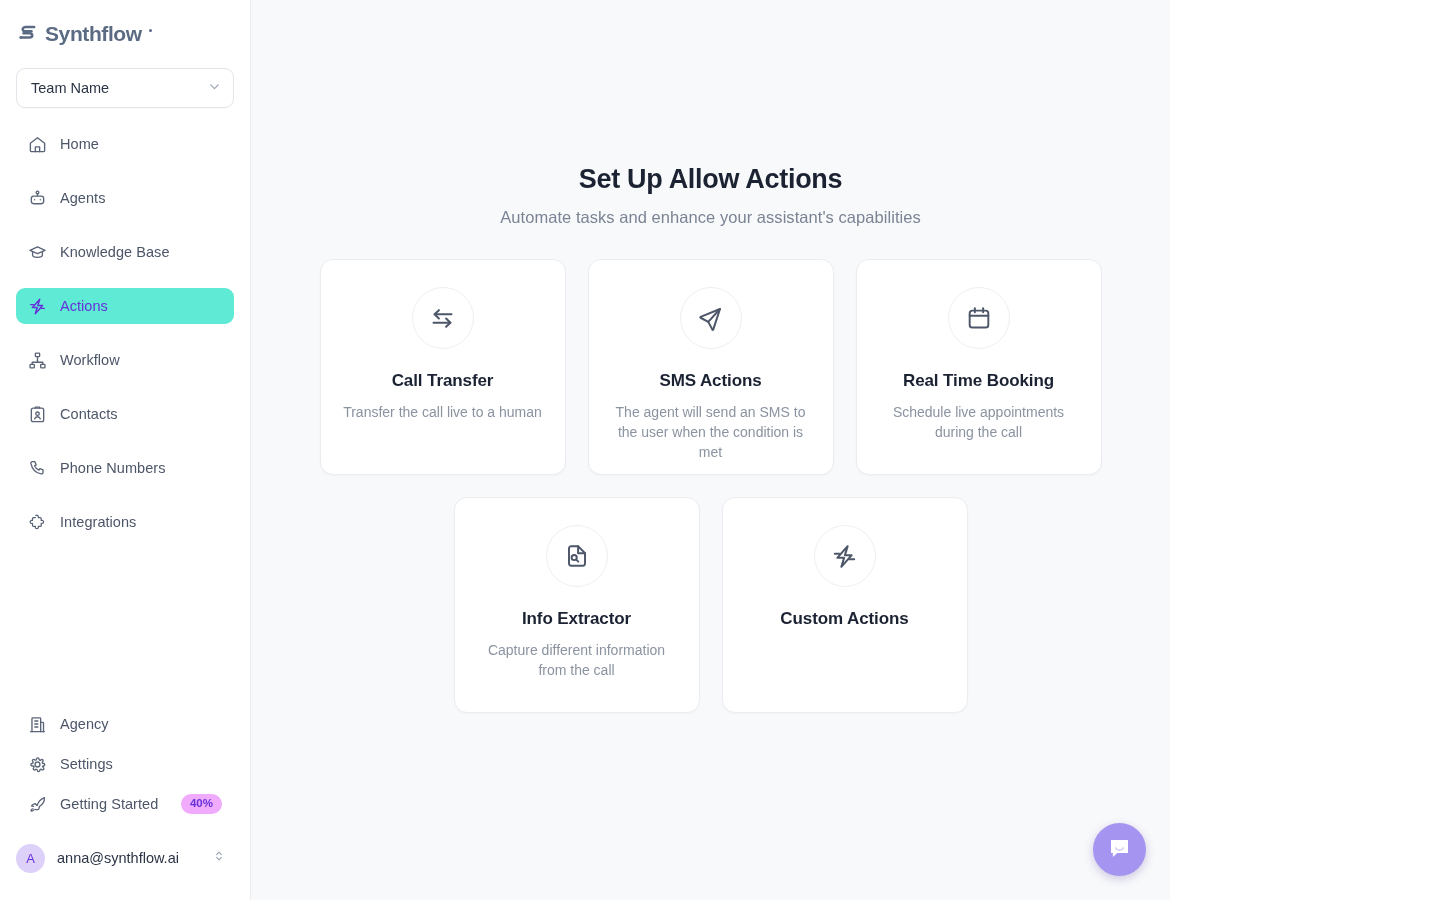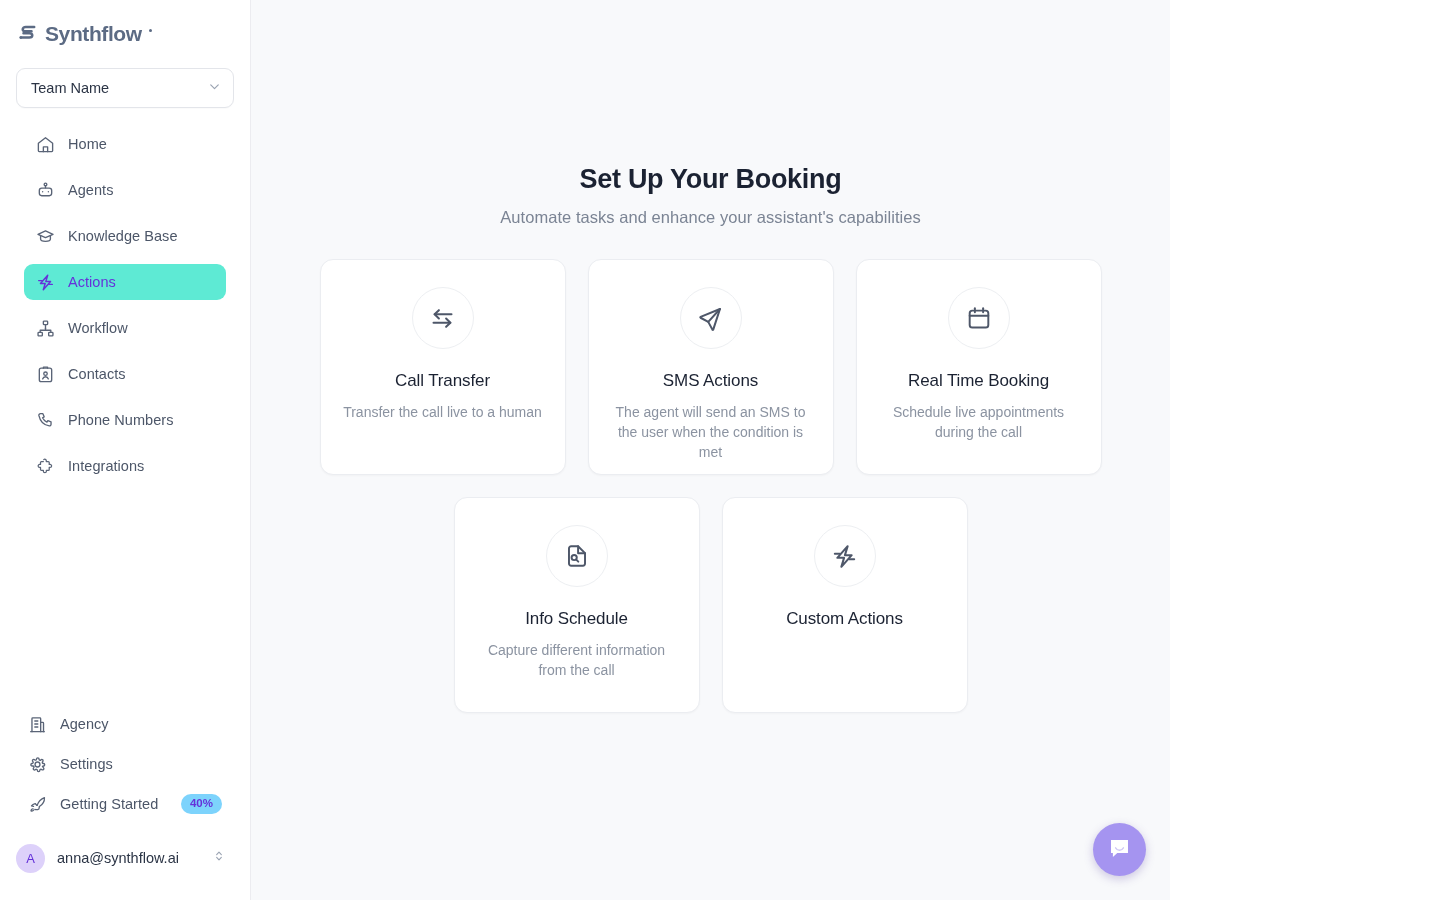--- a/index.html
+++ b/index.html
@@ -75,24 +75,24 @@
     cursor: pointer;
     box-shadow: 0 1px 1px rgba(16,24,40,0.02);
   }
   .team-select-label {
     font-size: 14.5px;
     color: #2b3445;
     flex: 1;
   }
 
   .nav {
-    padding: 0 24px;
+    padding: 0 16px;
     display: flex;
     flex-direction: column;
-    gap: 10px;
+    gap: 18px;
   }
   .nav-item {
     height: 36px;
     border-radius: 9px;
     display: flex;
     align-items: center;
     gap: 13px;
     padding: 0 12px;
     cursor: pointer;
     color: #4c5668;
@@ -113,21 +113,21 @@
 
   .nav-spacer { flex: 1 1 auto; }
 
   .nav-bottom {
     padding: 0 16px 6px 16px;
     display: flex;
     flex-direction: column;
     gap: 4px;
   }
   .badge {
-    background: #7dd3fc;
+    background: #f0abfc;
     color: #6532d9;
     font-size: 11.5px;
     font-weight: 700;
     border-radius: 20px;
     padding: 3px 9px;
     margin-left: auto;
     line-height: 1.2;
   }
 
   .user-row {
@@ -219,21 +219,21 @@
     background: #fff;
     display: flex;
     align-items: center;
     justify-content: center;
     color: #4e5769;
   }
 
   .card-title {
     margin-top: 22px;
     font-size: 17px;
-    font-weight: 400;
+    font-weight: 700;
     color: #1b2232;
     letter-spacing: -0.1px;
     text-align: center;
   }
   .card-desc {
     margin-top: 11px;
     font-size: 14px;
     line-height: 20px;
     color: #8b93a1;
     text-align: center;
@@ -429,21 +429,21 @@
         </svg>
       </span>
     </div>
 
   </aside>
 
   <main class="main">
 
     <div class="content">
 
-      <h1 class="page-title">Set Up Your Booking</h1>
+      <h1 class="page-title">Set Up Allow Actions</h1>
       <p class="page-subtitle">Automate tasks and enhance your assistant's capabilities</p>
 
       <div class="grid">
 
         <div class="card">
           <div class="card-icon-circle">
             <svg width="27" height="27" viewBox="0 0 24 24" fill="none" stroke="currentColor" stroke-width="1.8" stroke-linecap="round" stroke-linejoin="round">
               <path d="M20 8.3 H5"></path>
               <path d="M8.8 4.6 L5 8.3 L8.8 12"></path>
               <path d="M4 15.7 H19"></path>
@@ -480,21 +480,21 @@
 
         <div class="card">
           <div class="card-icon-circle">
             <svg width="26" height="26" viewBox="0 0 24 24" fill="none" stroke="currentColor" stroke-width="1.8" stroke-linecap="round" stroke-linejoin="round">
               <path d="M19.4 9.4 V19 a2 2 0 0 1-2 2 H6.6 a2 2 0 0 1-2-2 V5 a2 2 0 0 1 2-2 H13 Z"></path>
               <path d="M13 3 v6.4 h6.4"></path>
               <circle cx="9.4" cy="13.4" r="2.4"></circle>
               <path d="M11.3 15.3 L13.2 17.2"></path>
             </svg>
           </div>
-          <div class="card-title">Info Schedule</div>
+          <div class="card-title">Info Extractor</div>
           <div class="card-desc">Capture different information from the call</div>
         </div>
 
         <div class="card">
           <div class="card-icon-circle">
             <svg width="27" height="27" viewBox="0 0 24 24" fill="none" stroke="currentColor" stroke-width="1.8" stroke-linecap="round" stroke-linejoin="round">
               <path d="M14.8 2.8 L5.6 13.2 h6 L9.2 21.2 L18.4 10.8 h-6 Z"></path>
               <path d="M3.4 9.6 h4.4"></path>
               <path d="M16.2 14.4 h4.4"></path>
             </svg>

